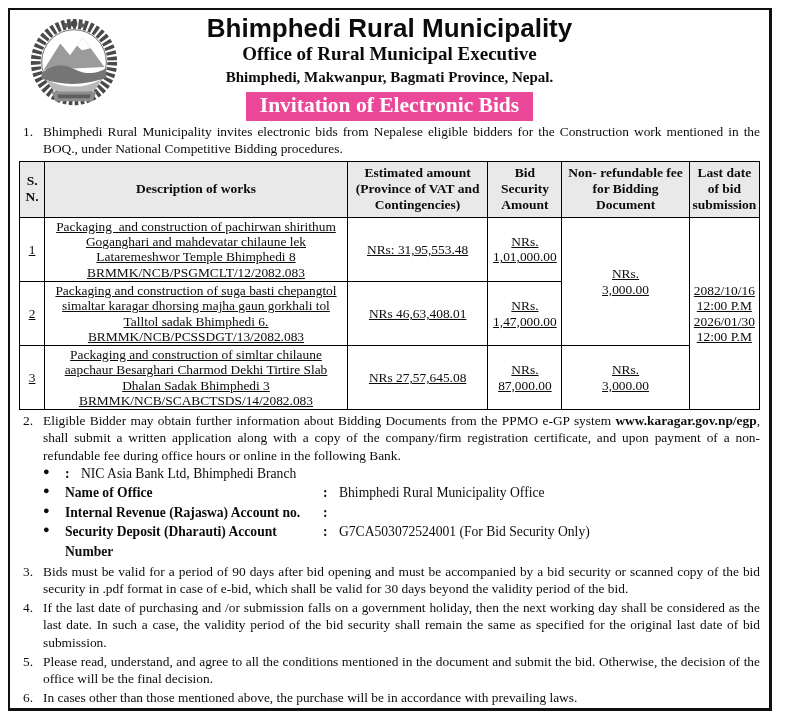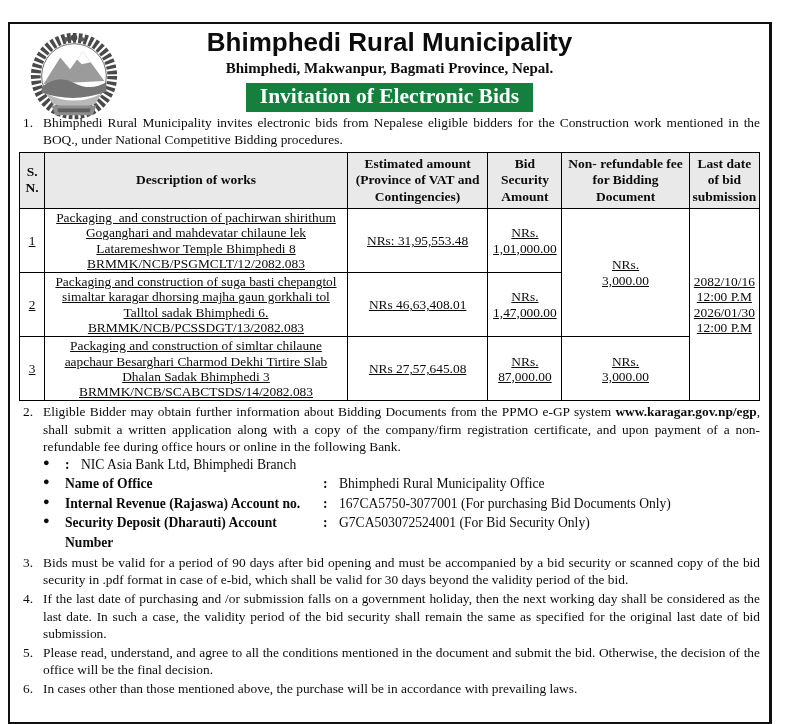--- a/index.html
+++ b/index.html
@@ -1,29 +1,29 @@
 <!DOCTYPE html>
 <html><head>
 <meta charset="utf-8">
 <style>
   html, body { margin:0; padding:0; background:#ffffff; width:785px; height:724px; overflow:hidden; }
   body { font-family:"Liberation Serif", serif; color:#0c0c0c; }
   .page {
     position:absolute; left:8px; top:8px; width:764px; height:703px;
     box-sizing:border-box; border:2px solid #101010; border-right-width:3px; border-bottom-width:3px;
-    padding:2px 9px 2px 9px; overflow:hidden; background:#ffffff;margin-top:14px;
+    padding:2px 9px 2px 9px; overflow:hidden; background:#ffffff;
   }
   
   .header { position:relative; text-align:center; }
   .logo { position:absolute; left:6px; top:4px; width:98px; height:98px; }
   .title-muni { font-family:"Liberation Sans", sans-serif; font-weight:bold; font-size:26px; line-height:1.05; padding-top:3px; letter-spacing:0px; }
   .title-office { font-size:19px; font-weight:bold; margin-top:2px; line-height:1.1; }
   .title-addr { font-size:15px; font-weight:bold; margin-top:4px; line-height:1.1; }
   .banner-row { margin-top:6px; line-height:1; }
-  .banner { display:inline-block; background:#15803d; color:#ffffff; font-weight:bold; font-size:21.5px; padding:3px 14px 5px 14px; }
+  .banner { display:inline-block; background:#ec4899; color:#ffffff; font-weight:bold; font-size:21.5px; padding:3px 14px 5px 14px; }
   .pub-date { font-size:15px; font-weight:bold; margin-top:3px; line-height:1.1; }
   
   .notice { display:flex; font-size:13.4px; line-height:1.28; margin-top:2px; }
   .notice .num { flex:0 0 24px; width:24px; padding-left:4px; box-sizing:border-box; }
   .notice .txt { flex:1; text-align:justify; }
   .notice .txt b { font-weight:bold; }
   
   table.bids { width:100%; border-collapse:collapse; table-layout:fixed; margin-top:3px;border-radius:17px; }
   table.bids th, table.bids td { border:1px solid #000000; text-align:center; vertical-align:middle; box-sizing:border-box; }
   table.bids th { background:#e9e9e9; font-weight:bold; font-size:13.5px; line-height:1.22; padding:3px 2px; }
@@ -50,20 +50,21 @@
       <path d="M53 30 L59 22 L67 33 L58 35 Z" fill="#ffffff"></path>
       <path d="M17 58 Q34 45 50 54 Q68 63 83 53 L83 63 Q50 75 17 64 Z" fill="#757575"></path>
       <path d="M22 65 Q50 79 78 65 L72 75 Q50 85 28 75 Z" fill="#b8b8b8"></path>
       <path d="M27 77 L73 77 L69 87 L31 87 Z" fill="#8d8d8d"></path>
       <path d="M33 80 L67 80 L66 84 L34 84 Z" fill="#5e5e5e"></path>
       <circle cx="50" cy="8" r="3.4" fill="#4a4a4a"></circle>
       <circle cx="42" cy="9.5" r="2.4" fill="#5a5a5a"></circle>
       <circle cx="58" cy="9.5" r="2.4" fill="#5a5a5a"></circle>
     </svg>
     <div class="title-muni">Bhimphedi Rural Municipality</div>
+    <div class="title-office">Office of Rural Municipal Executive</div>
     <div class="title-addr">Bhimphedi, Makwanpur, Bagmati Province, Nepal.</div>
     <div class="banner-row">
       <span class="banner">Invitation of Electronic Bids</span>
     </div>
   </div>
 
   <div class="notice">
     <span class="num">1.</span>
     <div class="txt">Bhimphedi Rural Municipality invites electronic bids from Nepalese eligible bidders for the Construction work mentioned in the BOQ., under National Competitive Bidding procedures.</div>
   </div>
@@ -133,21 +134,20 @@
   <div class="bank-row">
     <span class="bullet">●</span>
     <span class="blabel">Name of Office</span>
     <span class="bsep">:</span>
     <span class="bvalue">Bhimphedi Rural Municipality Office</span>
   </div>
   <div class="bank-row">
     <span class="bullet">●</span>
     <span class="blabel">Internal Revenue (Rajaswa) Account no.</span>
     <span class="bsep">:</span>
-    <span class="bvalue">167CA5750-3077001 (For purchasing Bid Documents Only)</span>
   </div>
   <div class="bank-row">
     <span class="bullet">●</span>
     <span class="blabel">Security Deposit (Dharauti) Account Number</span>
     <span class="bsep">:</span>
     <span class="bvalue">G7CA503072524001 (For Bid Security Only)</span>
   </div>
 
   <div class="notice">
     <span class="num">3.</span>

